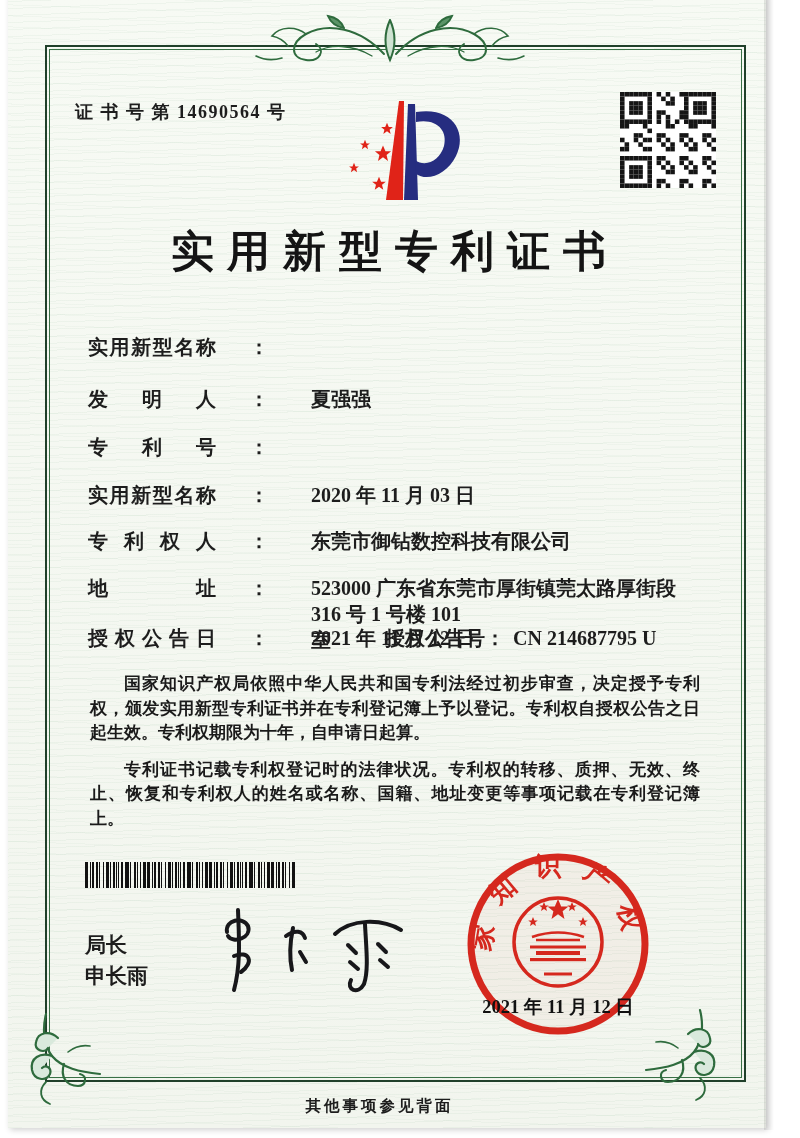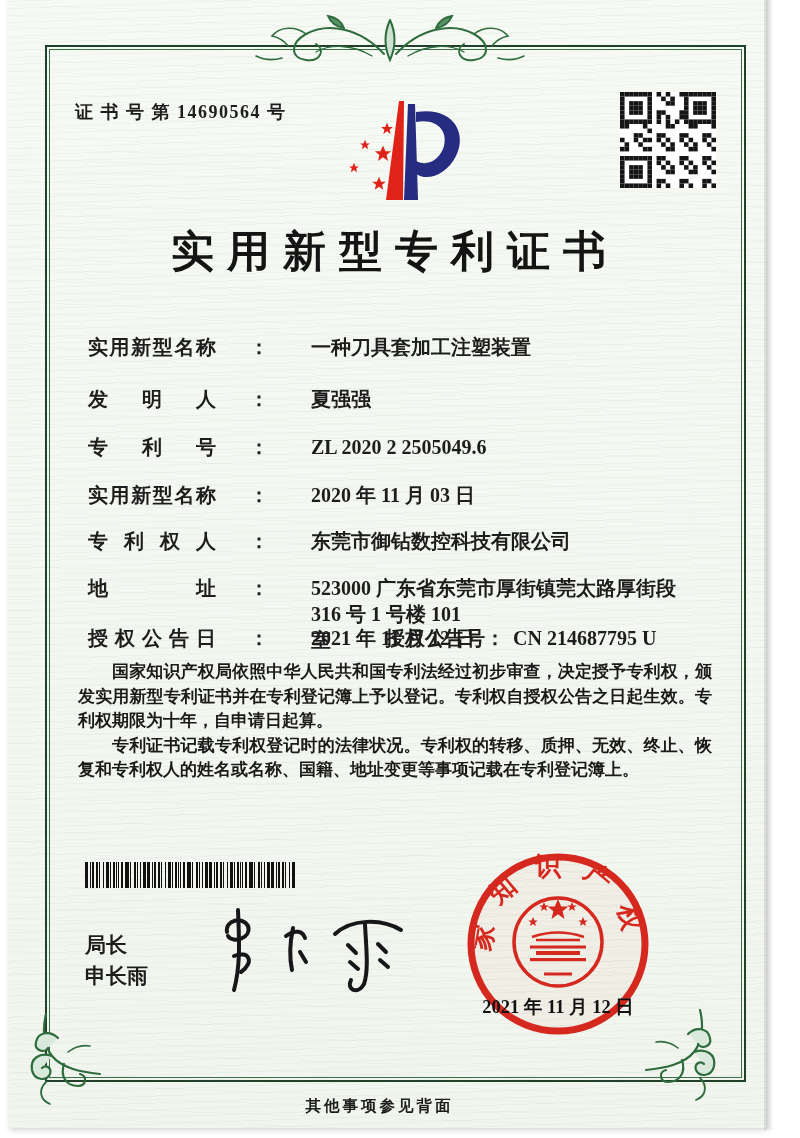--- a/index.html
+++ b/index.html
@@ -24,21 +24,21 @@
          font-weight:700;letter-spacing:13px;padding-left:3px;box-sizing:border-box;color:#141414;}
   .frow{position:absolute;left:88px;width:622px;display:flex;align-items:flex-start;
         font-size:20px;font-weight:600;line-height:26px;gap:33px;}
   .flabel{display:inline-block;width:128px;text-align:justify;text-align-last:justify;flex:none;}
   .fcolon{flex:none;}
   .fvalue{margin-left:9px;white-space:pre-line;flex:1;}
   .grant2{position:absolute;left:297px;top:0;display:flex;white-space:nowrap;}
   .grant2 .fvalue{margin-left:8px;}
   .paras{left:78px;top:660px;width:634px;font-size:17px;line-height:24.5px;
          text-align:justify;font-weight:600;color:#1a1a1a;}
-  .paras p{margin:0;text-indent:2em;}
+  .paras p{margin:12px;text-indent:2em;}
   .signer{left:85px;top:930px;font-size:21px;font-weight:700;line-height:31px;}
   .seal-date{left:462px;top:994px;width:192px;text-align:center;font-size:18.5px;
              font-weight:700;z-index:6;color:#111;}
   .page-info{left:45px;top:1048px;width:697px;text-align:center;font-size:15px;
              letter-spacing:2px;font-weight:600;}
   .back-note{left:31px;top:1096px;width:697px;text-align:center;font-size:15.5px;
              letter-spacing:3px;font-weight:600;}
   svg{display:block;}
 </style>
 </head>
@@ -306,31 +306,29 @@
       <rect x="68.57" y="91.43" width="4.55" height="4.55" fill="#151515"></rect>
       <rect x="82.29" y="91.43" width="4.55" height="4.55" fill="#151515"></rect>
       <rect x="91.43" y="91.43" width="4.55" height="4.55" fill="#151515"></rect>
     </svg>
 
   <div class="abs title">实用新型专利证书</div>
 
   <div class="frow" style="top:334px">
     <span class="flabel">实用新型名称</span>
       <span class="fcolon">：</span>
-    <span class="fvalue">一种刀具套加工注塑装置</span>
   </div>
   <div class="frow" style="top:386px">
     <span class="flabel">发明人</span>
       <span class="fcolon">：</span>
     <span class="fvalue">夏强强</span>
   </div>
   <div class="frow" style="top:434px">
     <span class="flabel">专利号</span>
       <span class="fcolon">：</span>
-    <span class="fvalue">ZL 2020 2 2505049.6</span>
   </div>
   <div class="frow" style="top:482px">
     <span class="flabel">实用新型名称</span>
       <span class="fcolon">：</span>
     <span class="fvalue">2020 年 11 月 03 日</span>
   </div>
   <div class="frow" style="top:528px">
     <span class="flabel">专利权人</span>
       <span class="fcolon">：</span>
     <span class="fvalue">东莞市御钻数控科技有限公司</span>

